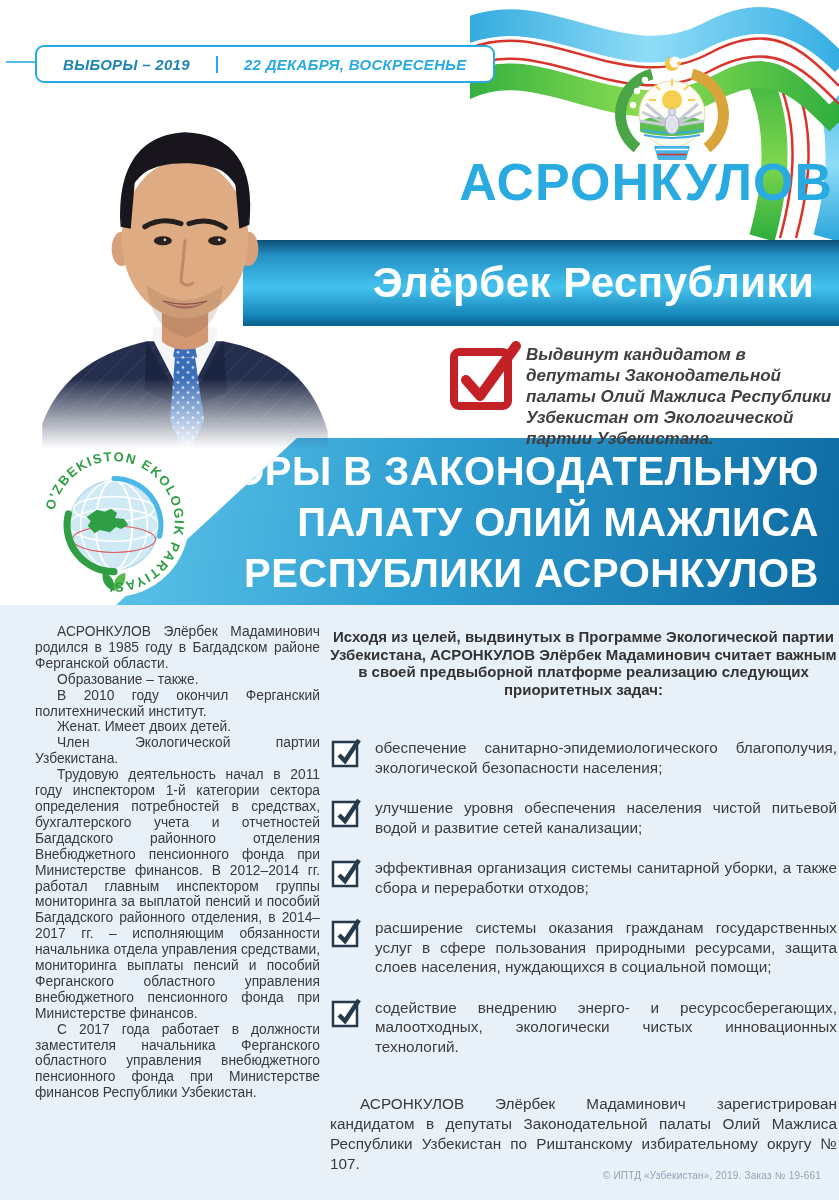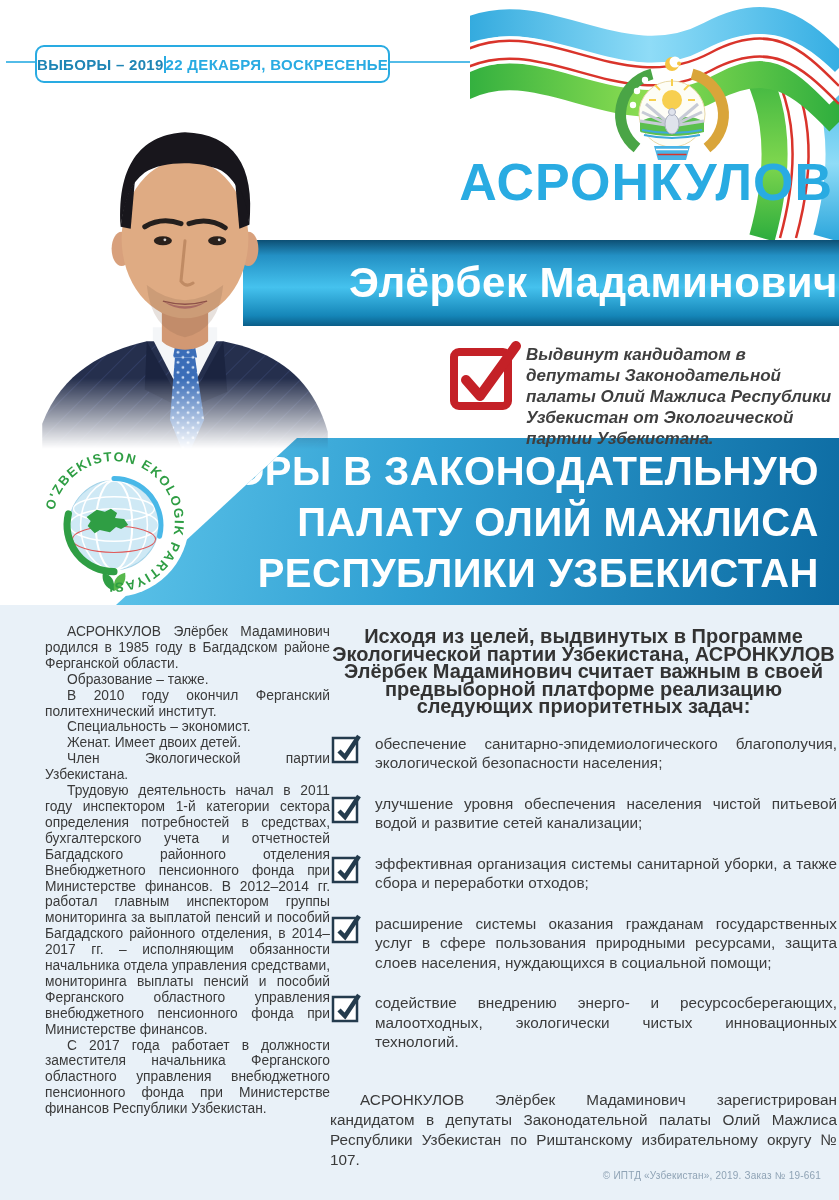--- a/index.html
+++ b/index.html
@@ -7,21 +7,21 @@
         font-family:"Liberation Sans",sans-serif;-webkit-font-smoothing:antialiased;}
 
   
   .lower-bg{position:absolute;left:0;top:605px;width:839px;height:595px;background:#e9f1f8;z-index:0;}
 
   
   .hairline{position:absolute;left:6px;top:61px;width:517px;height:2px;background:#53bce8;z-index:1;}
   .badge{position:absolute;left:35px;top:45px;z-index:2;display:flex;align-items:center;height:34px;
          background:#fff;border:2px solid #29abe2;border-radius:9px;font-weight:bold;font-size:15px;
          letter-spacing:.3px;white-space:nowrap;}
-  .badge .seg{padding:0 0;}
+  .badge .seg{padding:0 26px;font-style:italic;}
   .badge .seg1{color:#1f85b5;border-right:2px solid #29abe2;}
   .badge .seg2{color:#29abe2;}
 
   
   .ribbon{position:absolute;left:470px;top:0;width:369px;height:250px;z-index:1;}
 
   
   .photo{position:absolute;left:30px;top:88px;width:310px;height:372px;z-index:3;
          -webkit-mask-image:linear-gradient(to bottom,#000 78%,rgba(0,0,0,0) 97%);
          mask-image:linear-gradient(to bottom,#000 78%,rgba(0,0,0,0) 97%);}
@@ -46,26 +46,26 @@
                clip-path:polygon(297px 0px,839px 0px,839px 167px,116px 167px);
                background:linear-gradient(100deg,#6ed1f2 0%,#2f9fd2 50%,#0d6ba2 100%);}
   .main-banner .lines{position:absolute;right:20px;top:50%;transform:translateY(-50%);
                       text-align:right;color:#fff;font-weight:bold;font-size:40px;line-height:51px;letter-spacing:.5px;}
 
   
   .logo{position:absolute;left:38px;top:446px;width:152px;height:152px;z-index:2;}
 
   
   .bio{position:absolute;left:35px;top:624px;width:285px;z-index:1;
-       font-size:13.8px;line-height:15.9px;color:#3a3a3a;text-align:justify;margin-left:10px;}
+       font-size:13.8px;line-height:15.9px;color:#3a3a3a;text-align:justify;}
   .bio p{margin:0;text-indent:22px;}
 
   
   .platform{position:absolute;left:330px;top:628px;width:507px;z-index:1;color:#3c3c3c;}
-  .intro{font-weight:bold;text-align:center;font-size:20px;line-height:17.5px;margin:0 0 18px 0;color:#333;}
+  .intro{font-weight:bold;text-align:center;font-size:15px;line-height:17.5px;margin:0 0 40px 0;color:#333;}
   .item{position:relative;padding-left:45px;margin-bottom:21px;font-size:15.3px;line-height:19.5px;text-align:justify;}
   .item .cb{position:absolute;left:0;top:-3px;width:34px;height:34px;}
   .registration{margin-top:38px;font-size:15.3px;line-height:20px;text-align:justify;text-indent:30px;color:#3a3a3a;}
 
   
   .imprint{position:absolute;right:18px;top:1170px;font-size:10px;color:#8fa3b5;z-index:1;letter-spacing:.2px;}
 </style>
 </head>
 <body>
 
@@ -208,34 +208,34 @@
 
     <path d="M150 152 L146 192 Q151 199 158 194" stroke="#c08b64" stroke-width="3" fill="none" stroke-linecap="round"></path>
 
     <path d="M128 212 q22 10 44 0 q-22 15 -44 0 z" fill="#a96a63"></path>
     <path d="M128 212 q22 6 44 0" stroke="#8d5149" stroke-width="1.5" fill="none"></path>
   </svg>
 
   <div class="surname">АСРОНКУЛОВ</div>
 
   <div class="name-banner">
-    <span class="txt">Элёрбек Мадаминович</span>
+    <span class="txt">Элёрбек Республики</span>
   </div>
 
   <svg class="red-check" viewBox="0 0 78 78">
     <rect x="6" y="16" width="54" height="54" rx="5" fill="#ffffff" stroke="#c42127" stroke-width="8"></rect>
     <path d="M18 44 L32 60 L68 10" stroke="#c42127" stroke-width="10" fill="none" stroke-linecap="round" stroke-linejoin="round"></path>
   </svg>
   <div class="note-text">Выдвинут кандидатом в депутаты Законодательной палаты Олий Мажлиса Республики Узбекистан от Экологической партии Узбекистана.</div>
 
   <div class="main-banner">
     <div class="lines">
       <div>ВЫБОРЫ В ЗАКОНОДАТЕЛЬНУЮ</div>
       <div>ПАЛАТУ ОЛИЙ МАЖЛИСА</div>
-      <div>РЕСПУБЛИКИ УЗБЕКИСТАН</div>
+      <div>РЕСПУБЛИКИ АСРОНКУЛОВ</div>
     </div>
   </div>
 
   <svg class="logo" viewBox="0 0 150 150">
     <circle cx="75" cy="75" r="74" fill="#ffffff"></circle>
     <defs>
       <path id="logoArc" d="M 75,75 m -60,0 a 60,60 0 1 1 120,0 a 60,60 0 1 1 -120,0" fill="none"></path>
     </defs>
     <circle cx="75" cy="78" r="44" fill="#cfe9f5" stroke="#a5d3e8" stroke-width="1"></circle>
     <ellipse cx="75" cy="78" rx="18" ry="44" fill="none" stroke="#ffffff" stroke-width="2"></ellipse>
@@ -250,21 +250,20 @@
     <path d="M75 143 q13 -5 11 -18 q-13 3 -11 18 z" fill="#57b84c"></path>
     <text font-size="13" font-weight="bold" letter-spacing="1.5" fill="#2f9e44" font-family="Liberation Sans, sans-serif">
       <textPath href="#logoArc" startOffset="3%">O'ZBEKISTON EKOLOGIK PARTIYASI</textPath>
     </text>
   </svg>
 
   <div class="bio">
     <p>АСРОНКУЛОВ Элёрбек Мадаминович родился в 1985 году в Багдадском районе Ферганской области.</p>
     <p>Образование – также.</p>
     <p>В 2010 году окончил Ферганский политехнический институт.</p>
-    <p>Специальность – экономист.</p>
     <p>Женат. Имеет двоих детей.</p>
     <p>Член Экологической партии Узбекистана.</p>
     <p>Трудовую деятельность начал в 2011 году инспектором 1-й категории сектора определения потребностей в средствах, бухгалтерского учета и отчетностей Багдадского районного отделения Внебюджетного пенсионного фонда при Министерстве финансов. В 2012–2014 гг. работал главным инспектором группы мониторинга за выплатой пенсий и пособий Багдадского районного отделения, в 2014–2017 гг. – исполняющим обязанности начальника отдела управления средствами, мониторинга выплаты пенсий и пособий Ферганского областного управления внебюджетного пенсионного фонда при Министерстве финансов.</p>
     <p>С 2017 года работает в должности заместителя начальника Ферганского областного управления внебюджетного пенсионного фонда при Министерстве финансов Республики Узбекистан.</p>
   </div>
 
   <div class="platform">
     <p class="intro">Исходя из целей, выдвинутых в Программе Экологической партии Узбекистана, АСРОНКУЛОВ Элёрбек Мадаминович считает важным в своей предвыборной платформе реализацию следующих приоритетных задач:</p>
 
     <div class="item">

